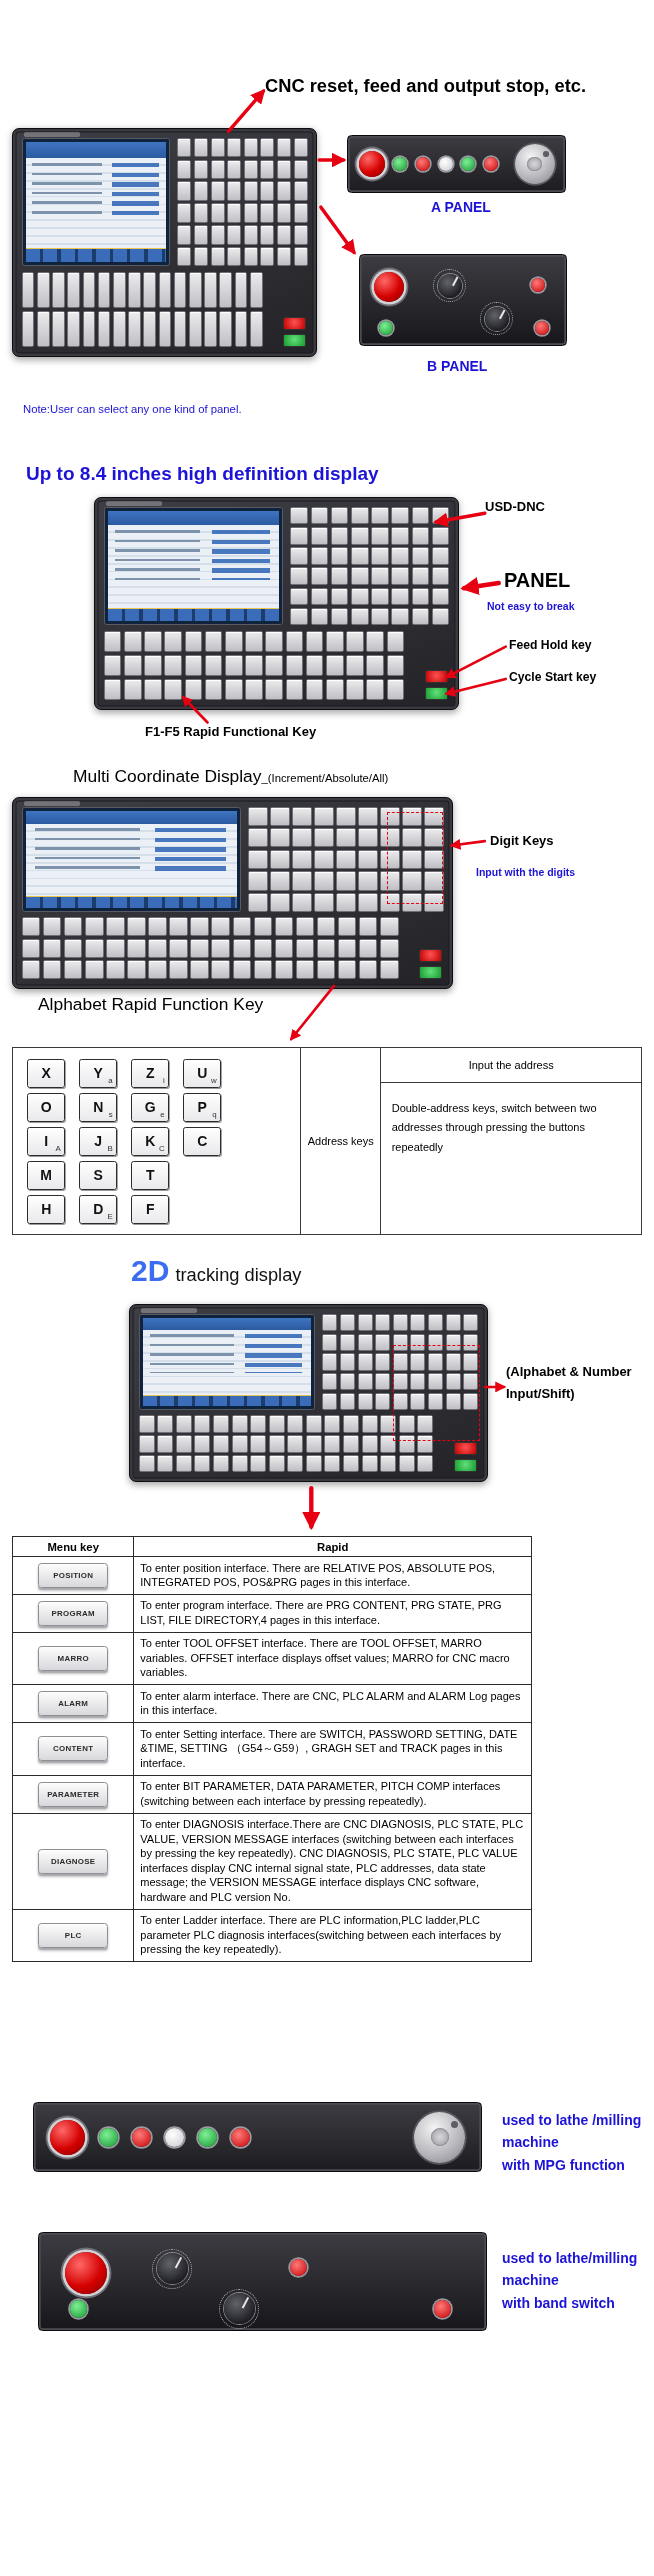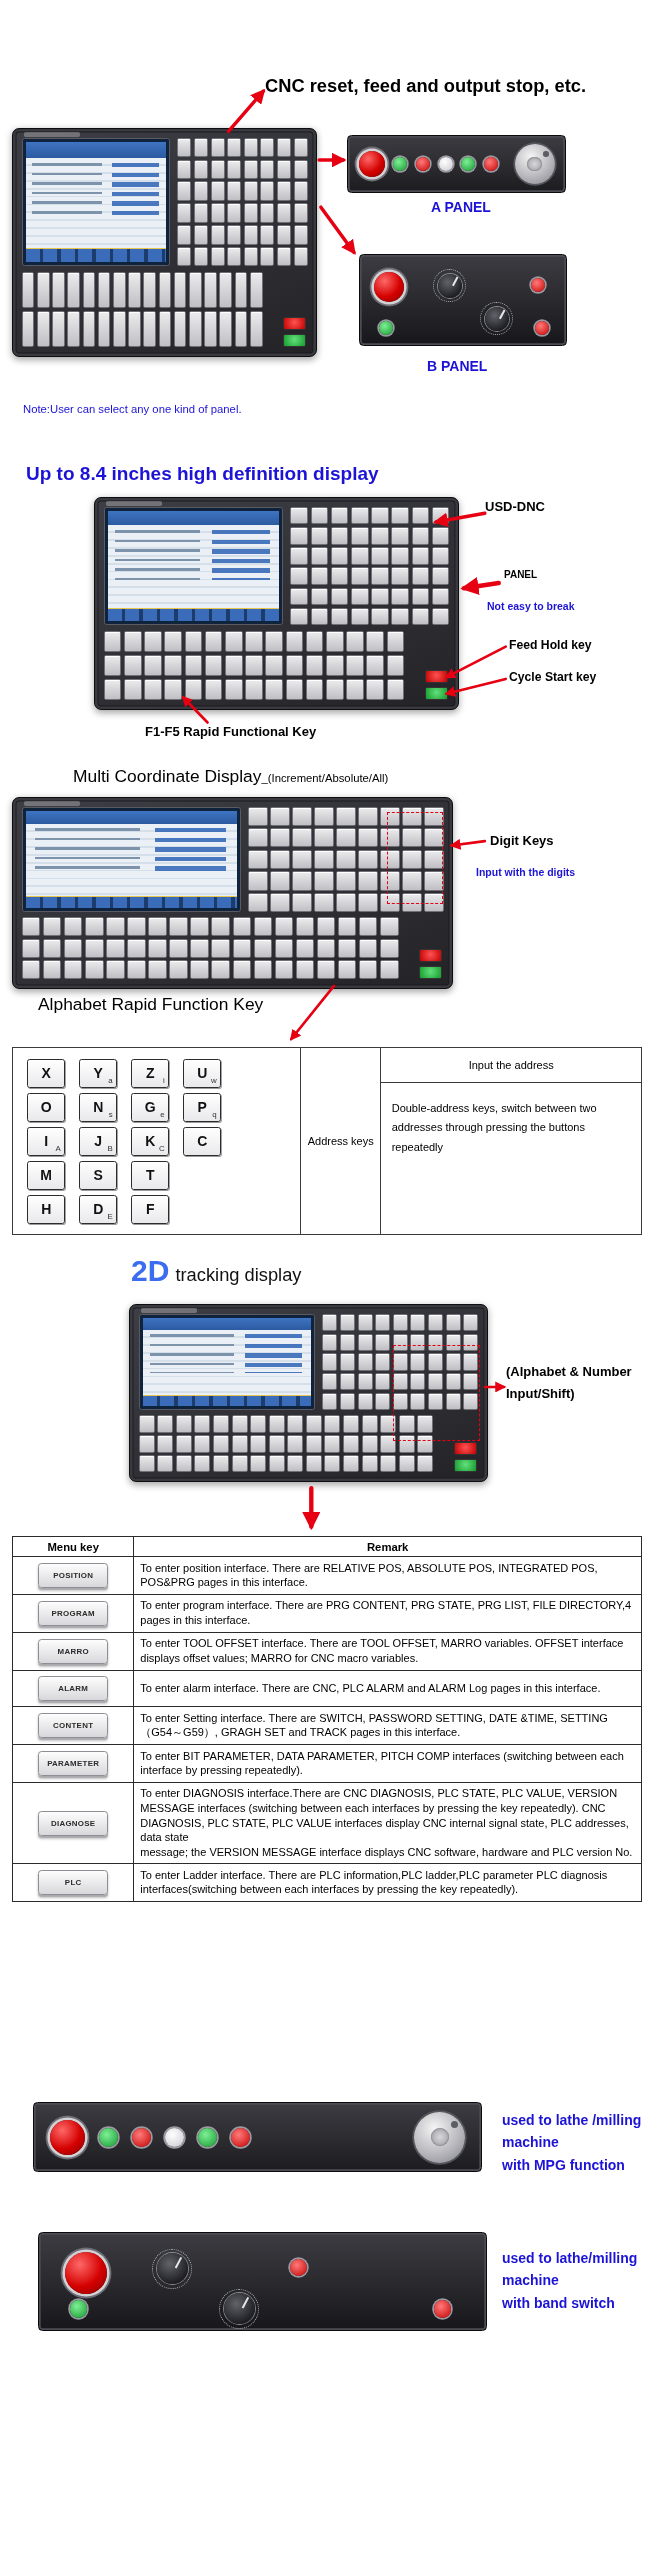--- a/index.html
+++ b/index.html
@@ -337,21 +337,21 @@
         <div class="kcap"></div>
         <div class="kcap"></div>
       </div>
     <div class="sp-keys">
       <i class="sp red"></i>
       <i class="sp green"></i>
     </div>
   </div>
 
   <div class="callout" style="left:485px;top:499px;">USD-DNC</div>
-  <div class="callout" style="left:504px;top:569px;font-size:10px;">PANEL</div>
+  <div class="callout" style="left:504px;top:569px;font-size:20px;">PANEL</div>
   <div class="sub-blue" style="left:487px;top:600px;">Not easy to break</div>
   <div class="callout small" style="left:509px;top:638px;">Feed Hold key</div>
   <div class="callout small" style="left:509px;top:670px;">Cycle Start key</div>
   <div class="callout" style="left:145px;top:724px;">F1-F5 Rapid Functional Key</div>
 
   <div class="h3" style="left:73px;top:766px;"><span>Multi Coordinate Display</span><span class="sub">_(Increment/Absolute/All)</span></div>
 
   <div class="cnc" style="left:12.2px;top:797px;width:441px;height:192px;">
     <div class="cnc-logo"></div>
     <div class="cnc-top">
@@ -681,25 +681,25 @@
     <div class="sp-keys">
       <i class="sp red"></i>
       <i class="sp green"></i>
     </div>
   </div>
 
   <div class="dashed-box" style="left:393px;top:1345px;width:87px;height:96px;"></div>
   <div class="callout" style="left:506px;top:1361px;white-space:pre-line;line-height:1.7;">(Alphabet &amp; Number
 Input/Shift)</div>
 
-  <table class="menu-table" style="left:12.2px;top:1536px;width:630px;">
+  <table class="menu-table" style="left:12.2px;top:1536px;width:520px;">
     <thead>
       <tr>
         <th style="width:121px;">Menu key</th>
-        <th>Remark</th>
+        <th>Rapid</th>
       </tr>
     </thead>
     <tbody>
         <tr>
           <td class="mk-cell"><span class="menu-keycap">POSITION</span></td>
           <td class="rm-cell">To enter position interface. There are RELATIVE POS, ABSOLUTE POS, INTEGRATED POS, POS&amp;PRG pages in this interface.</td>
         </tr>
         <tr>
           <td class="mk-cell"><span class="menu-keycap">PROGRAM</span></td>
           <td class="rm-cell">To enter program interface. There are PRG CONTENT, PRG STATE, PRG LIST, FILE DIRECTORY,4 pages in this interface.</td>

